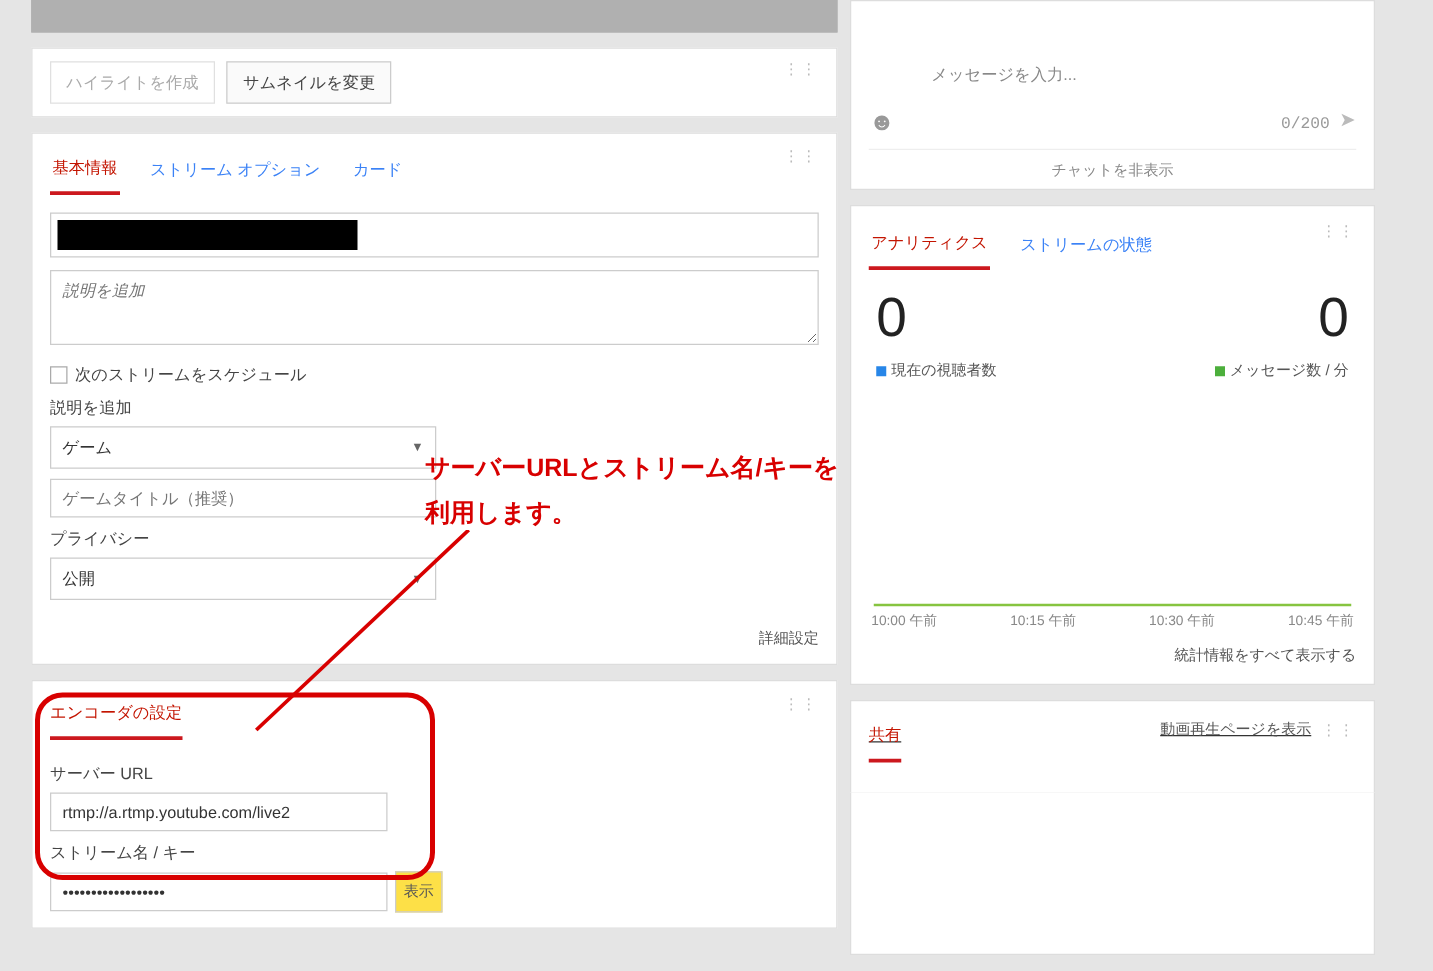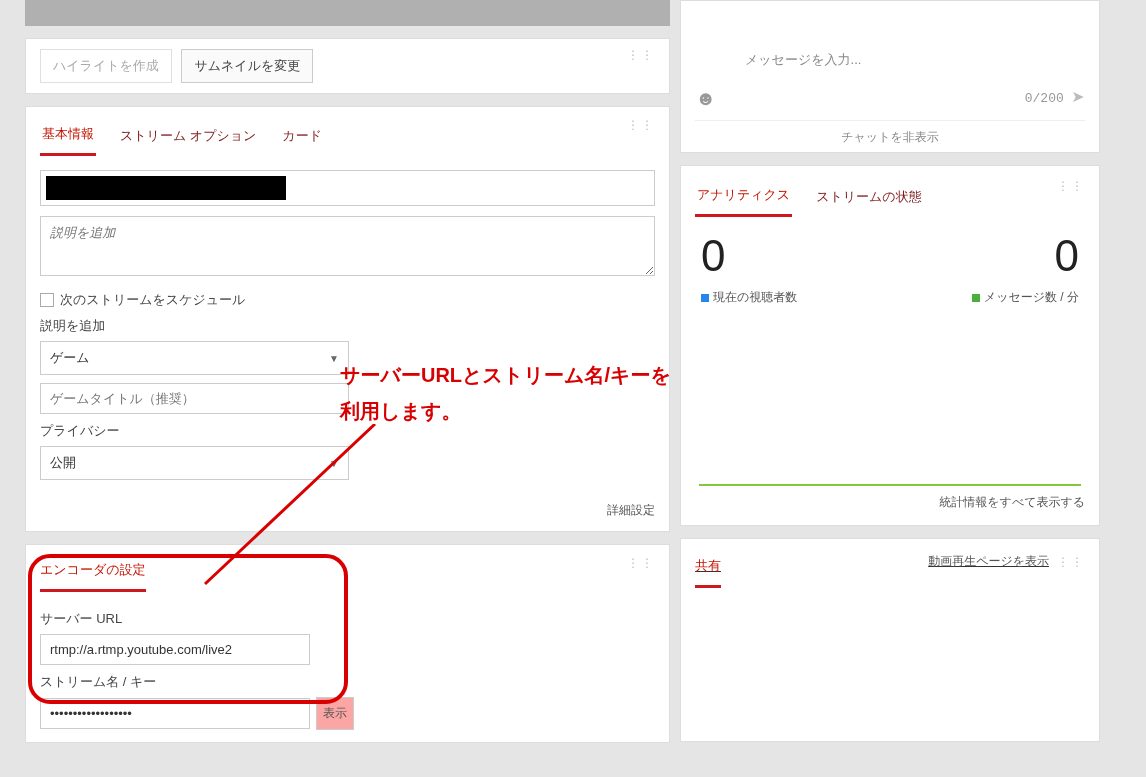--- a/index.html
+++ b/index.html
@@ -55,21 +55,21 @@
     display:inline-block;
   }
   .drag-dots::before { content:"⋮⋮"; }
   .tabs {
     display:flex;
     gap: 22px;
     align-items:center;
   }
   .tab {
     padding: 6px 2px 10px;
-    color:#7f1d1d;
+    color:#3b82f6;
     cursor:pointer;
   }
   .tab.active {
     color: #c31400;
     border-bottom: 3px solid #cc181e;
   }
   .input-text, .select, .textarea {
     width: 100%;
     border: 1px solid #ccc;
     padding: 7px 9px;
@@ -109,21 +109,21 @@
     font-size: 20px;
     font-weight: bold;
     line-height:1.8;
   }
   .annot-line {
     position:absolute;
     pointer-events:none;
   }
   .input-inline { display:flex; gap:6px; align-items:center;}
   .input-inline .input-text { width:270px; }
-  .show-btn { border:1px solid #ccc; padding:7px 6px; font-size:12px; color:#555; background:#fca5a5;}
+  .show-btn { border:1px solid #ccc; padding:7px 6px; font-size:12px; color:#555; background:#fde047;}
   
   .chat-panel { padding:10px 14px 6px; }
   .chat-input { color:#888; padding: 6px 2px; cursor:text;}
   .chat-bottom { display:flex; align-items:center; justify-content:space-between; margin-top:10px;}
   .emoji { color:#999; font-size:20px; }
   .send-area { display:flex; gap:8px; align-items:center; color:#999;font-family:Liberation Mono, monospace;}
   .send-arrow { font-size:22px; color:#bbb; }
   .chat-hide { text-align:center; color:#888; font-size:12px; padding:8px 0 0; border-top:1px solid #eee; margin-top:8px;}
   .blank-strip { background:#fff; height:30px; border:1px solid #eee; margin-bottom:0;}
   .stats-panel { padding:14px; }
@@ -243,20 +243,26 @@
     <div class="big-numbers">
       <span class="big-num">0</span>
       <span class="big-num">0</span>
     </div>
     <div class="legend-row">
       <span><span class="sq sq-blue"></span><span>現在の視聴者数</span></span>
       <span><span class="sq sq-green"></span><span>メッセージ数 / 分</span></span>
     </div>
 
     <div class="chart-area"></div>
+    <div class="x-ticks">
+      <span>10:00 午前</span>
+      <span>10:15 午前</span>
+      <span>10:30 午前</span>
+      <span>10:45 午前</span>
+    </div>
     <div class="stats-footer">
       <span>統計情報をすべて表示する</span>
     </div>
   </div>
 
   <div class="panel share-panel">
     <span class="section-title" style="border-bottom-width:3px;">共有</span>
     <div style="display:flex; gap:8px; align-items:center;">
       <span style="color:#555; font-size:12px;">動画再生ページを表示</span>
       <span class="drag-dots"></span>

